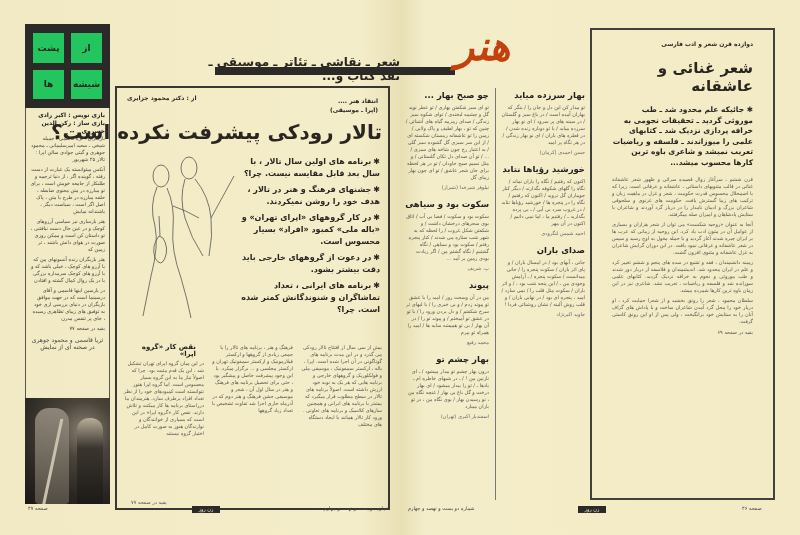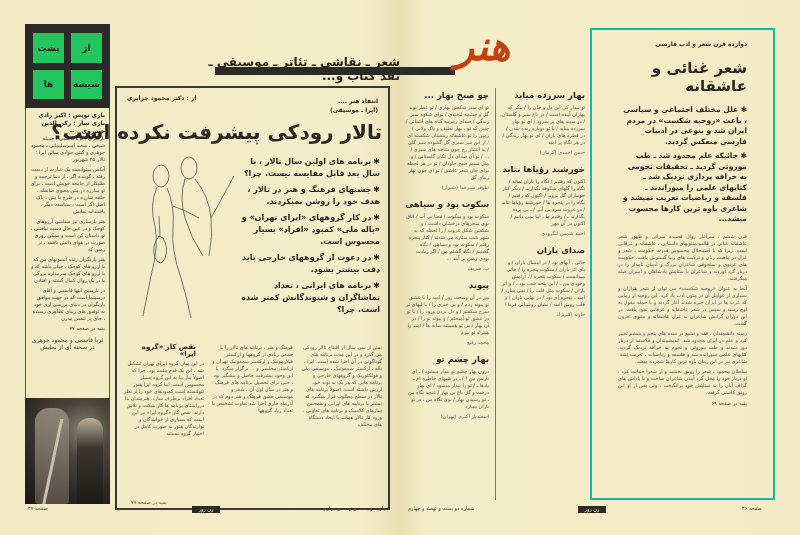--- a/index.html
+++ b/index.html
@@ -51,21 +51,21 @@
 
   .poems { position:absolute; left:405px; top:88px; width:180px; height:412px; }
   .poem-col { position:absolute; top:0; width:84px; height:412px; font-size:5px; line-height:7px; color:#555; }
   .poem-col.right { right:0; }
   .poem-col.left { left:0; }
   .poem-divider { position:absolute; left:90px; top:0; width:1px; height:412px; background:#777; }
   .poem-col h3 { font-size:8.5px; font-weight:bold; color:#222; margin:2px 0 3px; line-height:11px; }
   .poem-col .lines { margin-bottom:3px; }
   .poem-col .author { font-size:5px; color:#666; margin:2px 0 8px; }
 
-  .box-article { position:absolute; left:590px; top:28px; width:185px; height:472px; border:2px solid #14b8a6; padding:6px 26px; }
+  .box-article { position:absolute; left:590px; top:28px; width:185px; height:472px; border:2px solid #404040; padding:6px 20px; }
   .box-article .subtitle { font-size:6px; font-weight:bold; margin-top:4px; }
   .box-article .headline { font-size:15px; font-weight:bold; margin-top:12px; letter-spacing:-0.3px; }
   .box-article ul { margin-top:10px; }
   .box-article li { list-style:none; font-size:7.5px; font-weight:bold; line-height:10.5px; margin-bottom:4px; }
   .box-article .body { font-size:5px; line-height:7px; color:#555; margin-top:8px; text-align:justify; }
   .box-article .body p { margin-bottom:3px; }
   .box-article .cont { font-size:5px; color:#555; margin-top:4px; }
 </style>
 </head>
 <body>
@@ -189,21 +189,20 @@
     <h3>بهار چشم تو</h3>
     <div class="lines">درون بهار چشم تو بیدار میشود / ـ ای نازنین من ! / ـ در شبهای خاطره ام ـ یادها ـ / تو را بیدار میشود / ای بهار درخت و گل باغ بی بهار / غنچه نگاه من ، نو رسیدن بهار / بوی نگاه من ، در تو باران میبارد</div>
     <div class="author"><span>اسفندیار اکبری</span> <span>(تهران)</span></div>
   </div>
 </div>
 
 <div class="box-article rtl">
   <div class="subtitle">دوازده قرن شعر و ادب فارسی</div>
   <div class="headline">شعر غنائی و عاشقانه</div>
   <ul>
-    <li><span>✱ </span><span>علل مختلف اجتماعی و سیاسی ، باعث «روحیه شکست» در مردم ایران شد و بنوعی در ادبیات فارسی منعکس گردید.</span></li>
     <li><span>✱ </span><span>جائیکه علم محدود شد ـ طب موروثی گردید ـ تحقیقات نجومی به خرافه پردازی نزدیک شد ـ کتابهای علمی را میوزاندند ـ فلسفه و ریاضیات تعریب نمیشد و شاعری باوه ترین کارها محسوب میشد...</span></li>
   </ul>
   <div class="body">
     <p>قرن ششم ، سرآغاز زوال قصیده سرائی و ظهور شعر عاشقانه غنائی در قالب مثنویهای داستانی ، عاشقانه و عرفانی است. زیرا که با اضمحلال محسوس قدرت حکومت ، شعر و غزل در ماهیت زبان و ترکیب های زیبا گسترش یافت. حکومت های غزنوی و سلجوقی شاعران بزرگ و ادیبان نامدار را در دربار گرد آوردند و شاعران با ستایش پادشاهان و امیران صله میگرفتند.</p>
     <p>آنجا به عنوان «روحیه شکست» می توان از شعر هزاران و بسیاری از عوامل آن در متون ادب یاد کرد. این روحیه از زمانی که عرب ها بر ایران چیره شدند آغاز گردید و با حمله مغول به اوج رسید و سپس در شعر عاشقانه و عرفانی نمود یافت. در این دوران گرایش شاعران به غزل عاشقانه و مثنوی افزون گشت.</p>
     <p>زمینه دانشمندان ، فقه و تشیع در سده های پنجم و ششم تغییر کرد و علم در ایران محدود شد. اندیشمندان و فلاسفه از دربار دور شدند و طب موروثی و نجوم به خرافه نزدیک گردید. کتابهای علمی سوزانده شد و فلسفه و ریاضیات ، تعریب نشد. شاعری نیز در این زمان باوه ترین کارها شمرده میشد.</p>
     <p>سلطان محمود ، شعر را رونق بخشید و از شعرا حمایت کرد ، او دربار خود را محل گرد آمدن شاعران ساخت و با پاداش های گزاف آنان را به ستایش خود برانگیخت ، ولی پس از او این رونق کاستی گرفت.</p>
   </div>
   <div class="cont">بقیه در صفحه ۶۹</div>
 </div>

